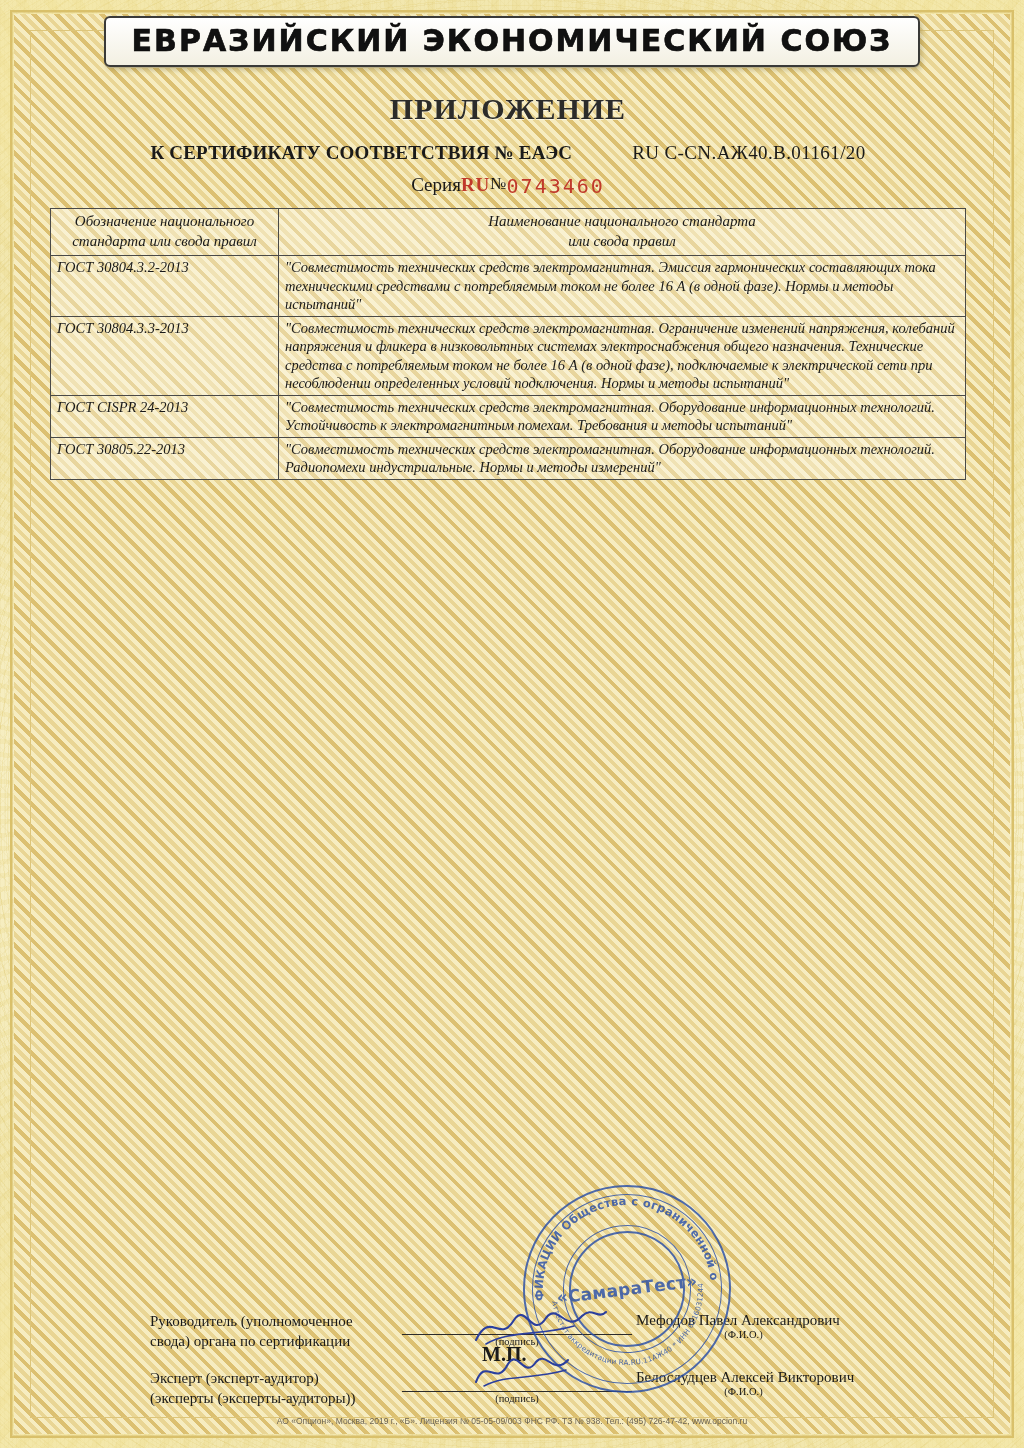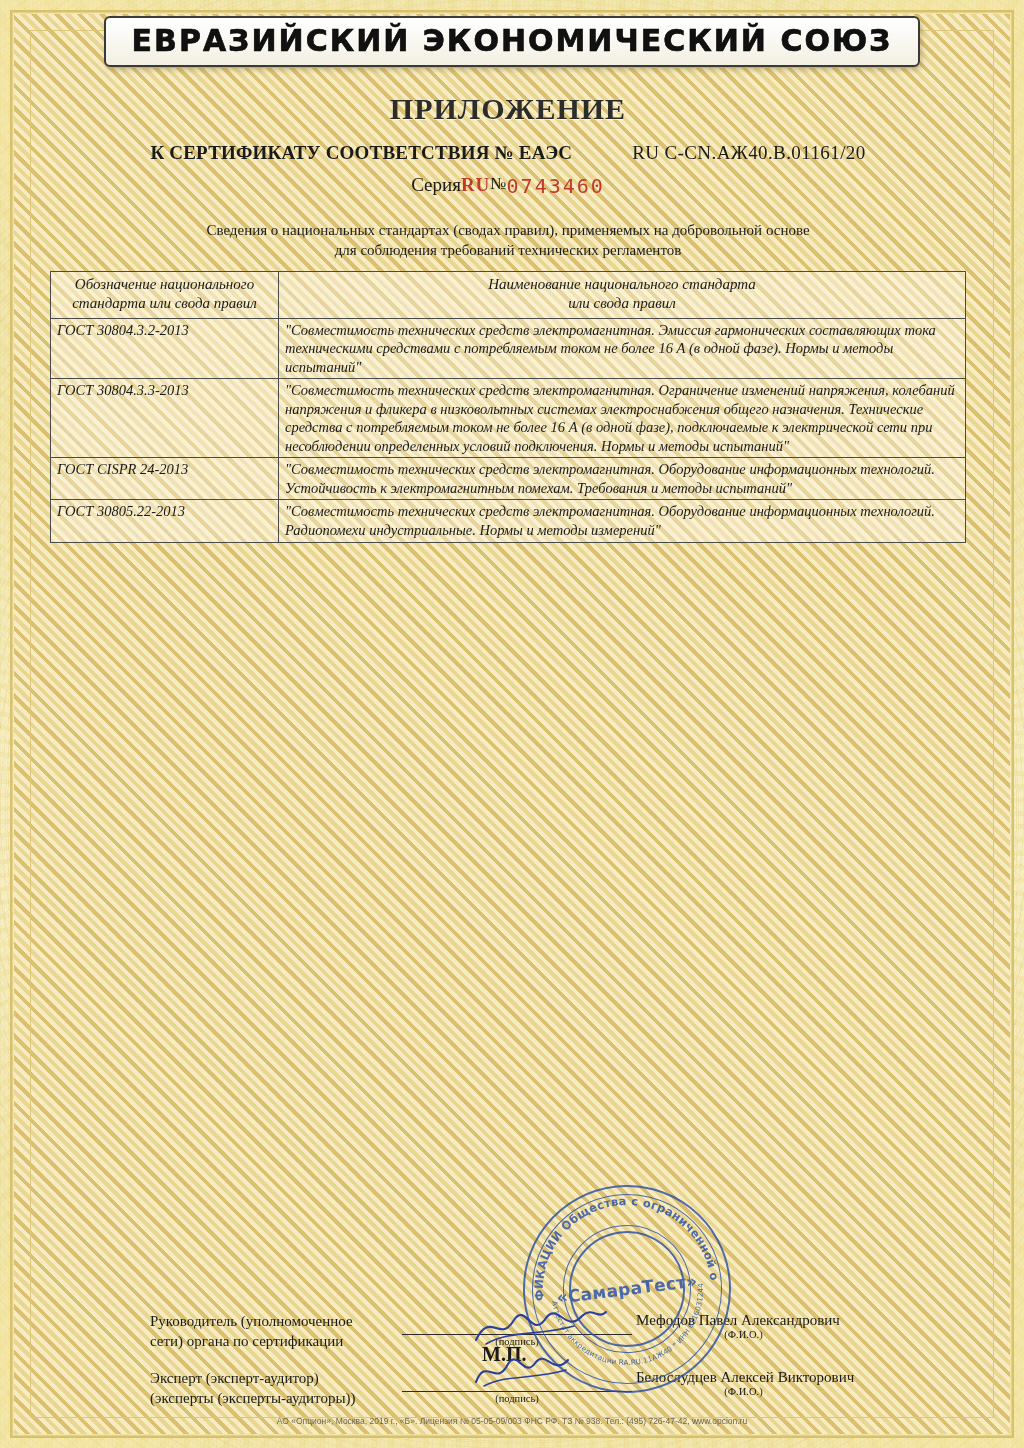--- a/index.html
+++ b/index.html
@@ -358,24 +358,20 @@
     <span class="cert-number">RU C-CN.АЖ40.В.01161/20</span>
   </div>
 
   <div class="line-series">
     <span class="series-label">Серия</span>
     <span class="series-ru">RU</span>
     <span class="num-sign">№</span>
     <span class="series-num">0743460</span>
   </div>
 
-  <div class="subtitle">
-    <div>Сведения о национальных стандартах (сводах правил), применяемых на добровольной основе</div>
-    <div>для соблюдения требований технических регламентов</div>
-  </div>
 
   <table class="std-table">
     <thead>
       <tr>
         <th class="col-code">
           <div>Обозначение национального</div>
           <div>стандарта или свода правил</div>
         </th>
         <th>
           <div>Наименование национального стандарта</div>
@@ -432,21 +428,21 @@
   <path d="M6,34 C16,8 26,40 38,16 C48,0 54,32 66,14 C76,2 84,28 98,12" fill="none" stroke="#2b3f9e" stroke-width="2.1" stroke-linecap="round"></path>
   <path d="M14,38 C36,26 62,32 96,22" fill="none" stroke="#2b3f9e" stroke-width="1.5" stroke-linecap="round"></path>
 </svg>
 
 <div class="mp">М.П.</div>
 
 <div class="sign-block">
   <div class="sign-row">
     <div class="sign-role">
       <div>Руководитель (уполномоченное</div>
-      <div>сети) органа по сертификации</div>
+      <div>свода) органа по сертификации</div>
     </div>
     <div class="sign-mid">
       <div class="sign-line"></div>
       <div class="sign-cap">(подпись)</div>
     </div>
     <div class="sign-name">
       <div class="nm">Мефодов Павел Александрович</div>
       <div class="fio">(Ф.И.О.)</div>
     </div>
   </div>

